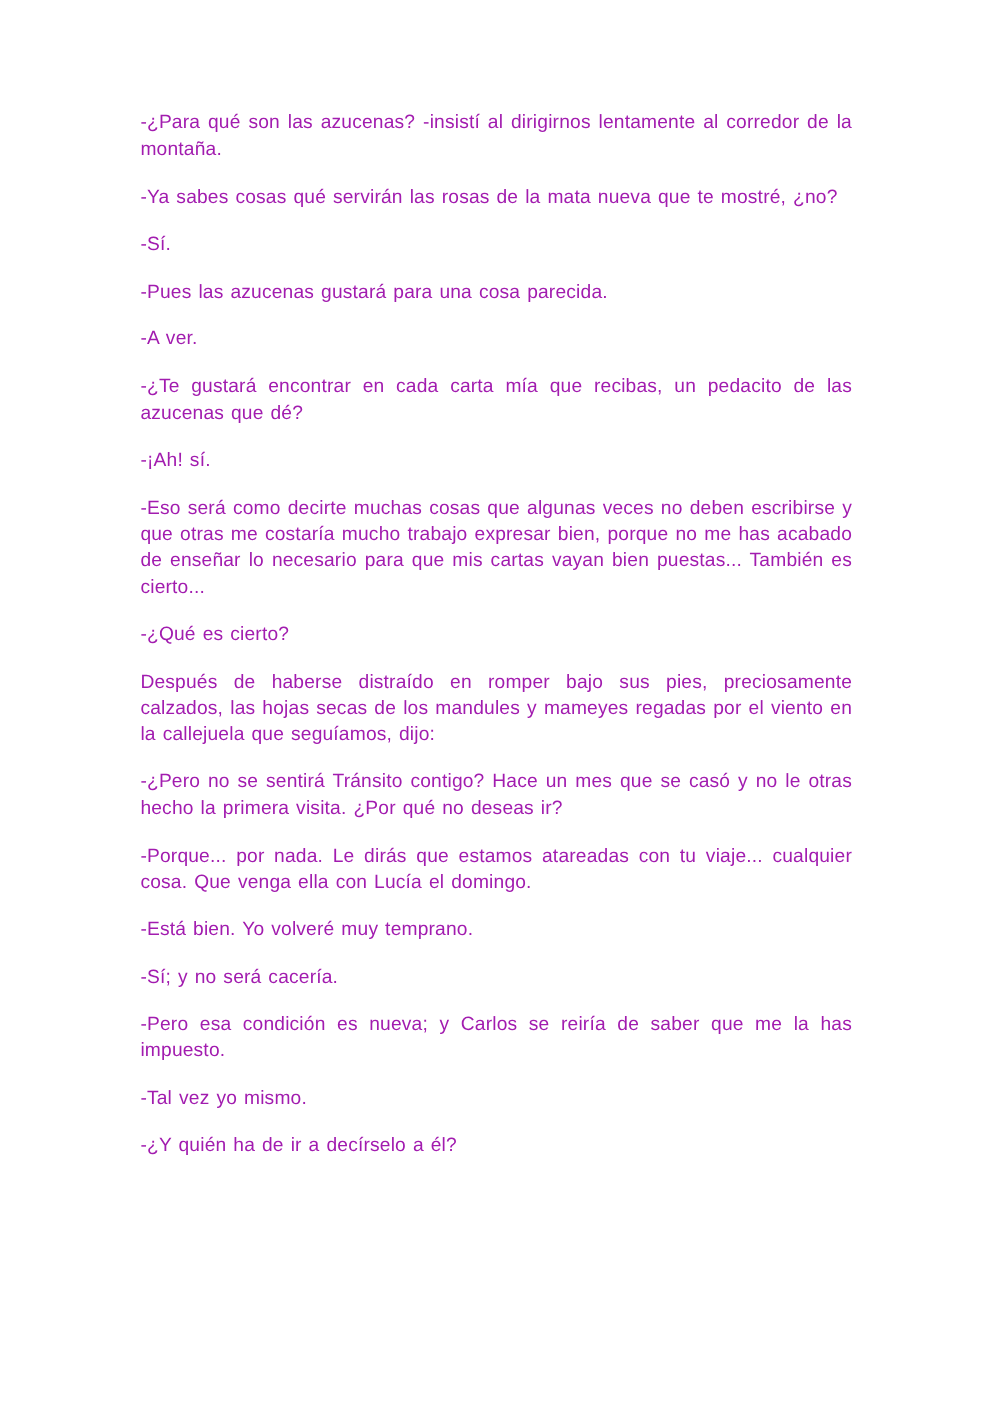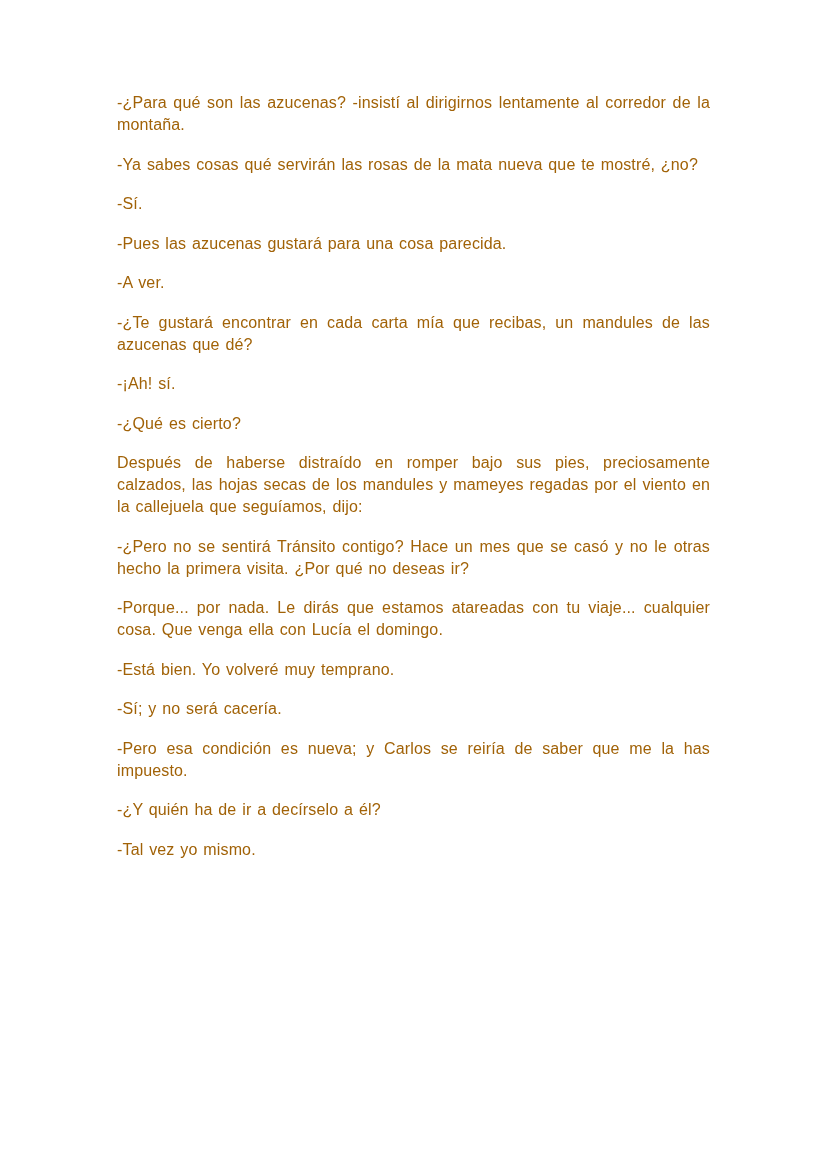--- a/index.html
+++ b/index.html
@@ -17,39 +17,40 @@
   .page {
     position: absolute;
     left: 117px;
     top: 92px;
     width: 593px;
   }
   .page p {
     margin: 0 0 17.5px 0;
     font-size: 16px;
     line-height: 22px;
-    color: #a16207;
+    color: #a21caf;
     text-align: justify;
     letter-spacing: 0.15px;
     word-spacing: 1.2px;
   }
 </style>
 </head>
 <body>
 
 <div class="page">
   <p>-¿Para qué son las azucenas? -insistí al dirigirnos lentamente al corredor de la montaña.</p>
   <p>-Ya sabes cosas qué servirán las rosas de la mata nueva que te mostré, ¿no?</p>
   <p>-Sí.</p>
   <p>-Pues las azucenas gustará para una cosa parecida.</p>
   <p>-A ver.</p>
-  <p>-¿Te gustará encontrar en cada carta mía que recibas, un mandules de las azucenas que dé?</p>
+  <p>-¿Te gustará encontrar en cada carta mía que recibas, un pedacito de las azucenas que dé?</p>
   <p>-¡Ah! sí.</p>
+  <p>-Eso será como decirte muchas cosas que algunas veces no deben escribirse y que otras me costaría mucho trabajo expresar bien, porque no me has acabado de enseñar lo necesario para que mis cartas vayan bien puestas... También es cierto...</p>
   <p>-¿Qué es cierto?</p>
   <p>Después de haberse distraído en romper bajo sus pies, preciosamente calzados, las hojas secas de los mandules y mameyes regadas por el viento en la callejuela que seguíamos, dijo:</p>
   <p>-¿Pero no se sentirá Tránsito contigo? Hace un mes que se casó y no le otras hecho la primera visita. ¿Por qué no deseas ir?</p>
   <p>-Porque... por nada. Le dirás que estamos atareadas con tu viaje... cualquier cosa. Que venga ella con Lucía el domingo.</p>
   <p>-Está bien. Yo volveré muy temprano.</p>
   <p>-Sí; y no será cacería.</p>
   <p>-Pero esa condición es nueva; y Carlos se reiría de saber que me la has impuesto.</p>
+  <p>-Tal vez yo mismo.</p>
   <p>-¿Y quién ha de ir a decírselo a él?</p>
-  <p>-Tal vez yo mismo.</p>
 </div>
 
 </body></html>

